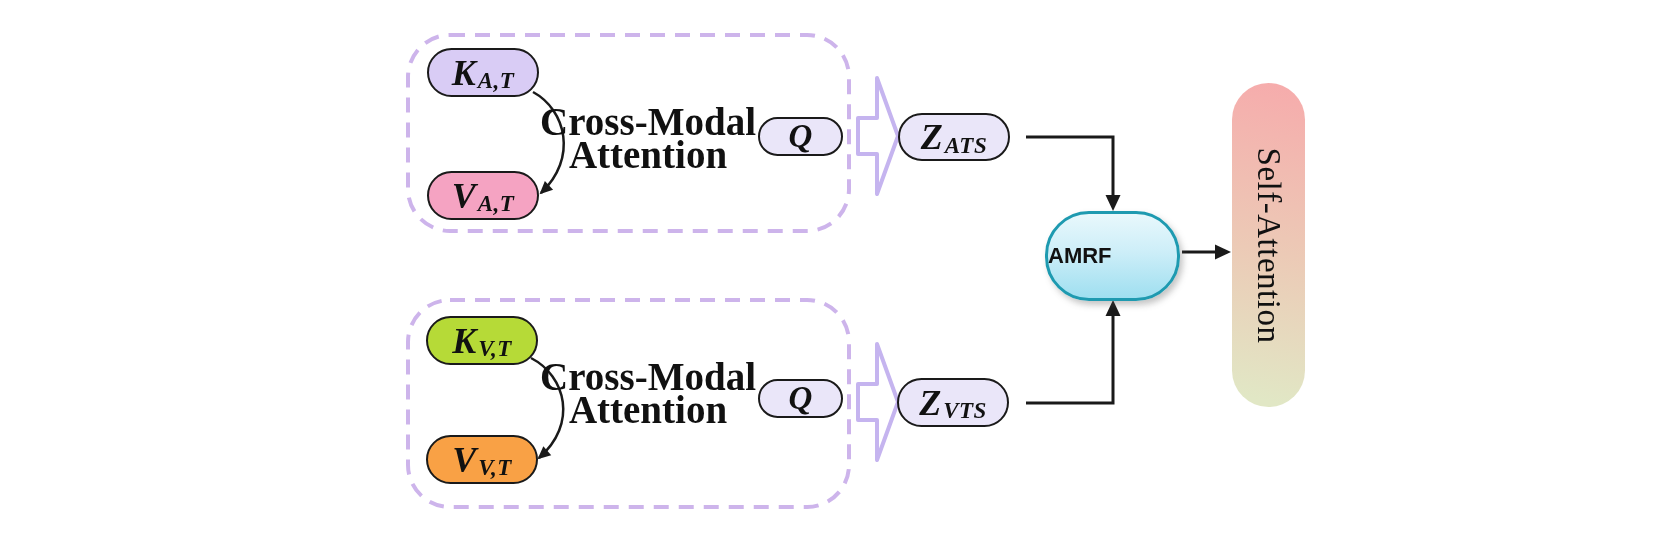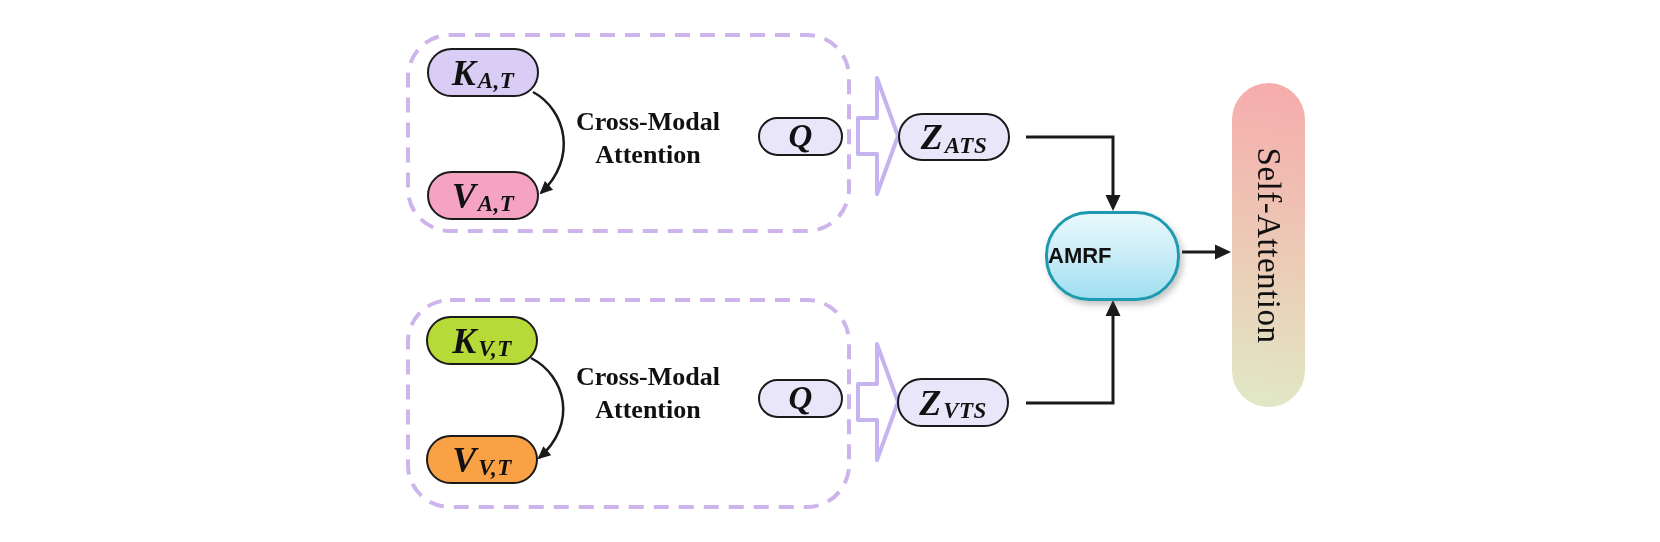--- a/index.html
+++ b/index.html
@@ -27,21 +27,21 @@
   .fill-k-audio{background:var(--k-audio-fill,#D9CCF5);}
   .fill-v-audio{background:var(--v-audio-fill,#F5A3C2);}
   .fill-k-visual{background:var(--k-visual-fill,#B6DA37);}
   .fill-v-visual{background:var(--v-visual-fill,#F9A145);}
   .fill-qz{background:var(--qz-fill,#EAE6F9);}
   .q-pill .m{font-size:33px;}
 
   
   .cm-label{
     position:absolute;z-index:2;width:240px;text-align:center;
-    font-weight:bold;font-size:26px;line-height:33px;color:#111;
+    font-weight:bold;font-size:39px;line-height:33px;color:#111;
   }
 
   
   .amrf{
     position:absolute;z-index:2;left:1045px;top:211px;width:135px;height:90px;
     border:3px solid var(--amrf-border,#1E9AB0);border-radius:44px;box-sizing:border-box;
     background:linear-gradient(to bottom, var(--amrf-fill-top,#E8F8FC) 0%, #CDEEF8 45%, var(--amrf-fill-bottom,#9FDFF0) 100%);
     display:flex;align-items:center;justify-content:flex-start;
     font-family:"Liberation Sans", sans-serif;font-weight:bold;font-size:22px;color:#111;
     box-shadow:3px 4px 6px rgba(90,90,90,0.35);

